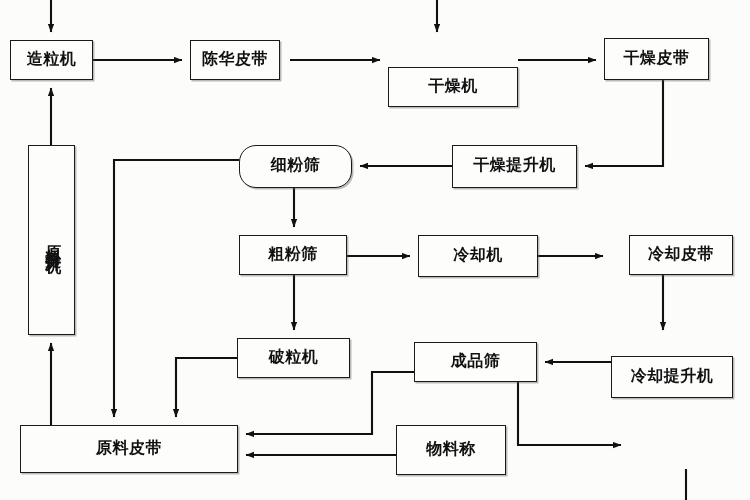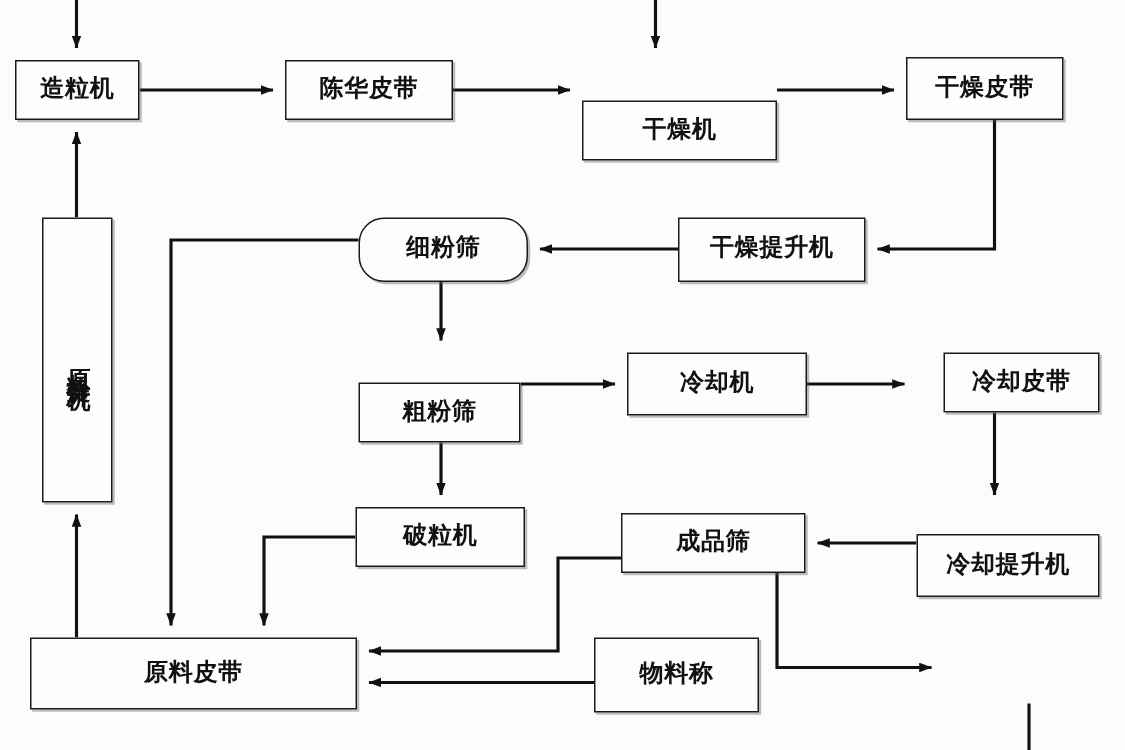--- a/index.html
+++ b/index.html
@@ -5,21 +5,21 @@
   html, body {
     margin: 0;
     padding: 0;
     background: #ffffff;
   }
   #canvas {
     position: relative;
     width: 750px;
     height: 500px;
     background: #fcfcfb;
-    font-family: Liberation Sans, sans-serif;
+    font-family: Liberation Mono, monospace;
     overflow: hidden;
   }
   #flow-svg {
     position: absolute;
     left: 0;
     top: 0;
     width: 750px;
     height: 500px;
   }
   .node {
@@ -105,41 +105,41 @@
       <path d="M51,145 L51,88" marker-end="url(#ah)"></path>
 
       <path d="M686,469 L686,500"></path>
     </g>
   </svg>
 
   <div class="node" style="left:10px;top:40px;width:83px;height:40px;">
     <span class="node-label">造粒机</span>
   </div>
 
-  <div class="node" style="left:190px;top:40px;width:112px;height:40px;">
+  <div class="node" style="left:190px;top:40px;width:90px;height:40px;">
     <span class="node-label">陈华皮带</span>
   </div>
 
   <div class="node" style="left:388px;top:40px;width:130px;height:40px;margin-top:27px;">
     <span class="node-label">干燥机</span>
   </div>
 
   <div class="node" style="left:604px;top:38px;width:105px;height:42px;">
     <span class="node-label">干燥皮带</span>
   </div>
 
   <div class="node" style="left:239px;top:145px;width:113px;height:43px;border-radius:17px;">
     <span class="node-label">细粉筛</span>
   </div>
 
   <div class="node" style="left:452px;top:145px;width:125px;height:43px;">
     <span class="node-label">干燥提升机</span>
   </div>
 
-  <div class="node" style="left:239px;top:235px;width:108px;height:40px;margin-top:20px;">
+  <div class="node" style="left:239px;top:235px;width:108px;height:40px;">
     <span class="node-label">粗粉筛</span>
   </div>
 
   <div class="node" style="left:418px;top:235px;width:120px;height:42px;">
     <span class="node-label">冷却机</span>
   </div>
 
   <div class="node" style="left:611px;top:235px;width:104px;height:40px;margin-left:18px;">
     <span class="node-label">冷却皮带</span>
   </div>

